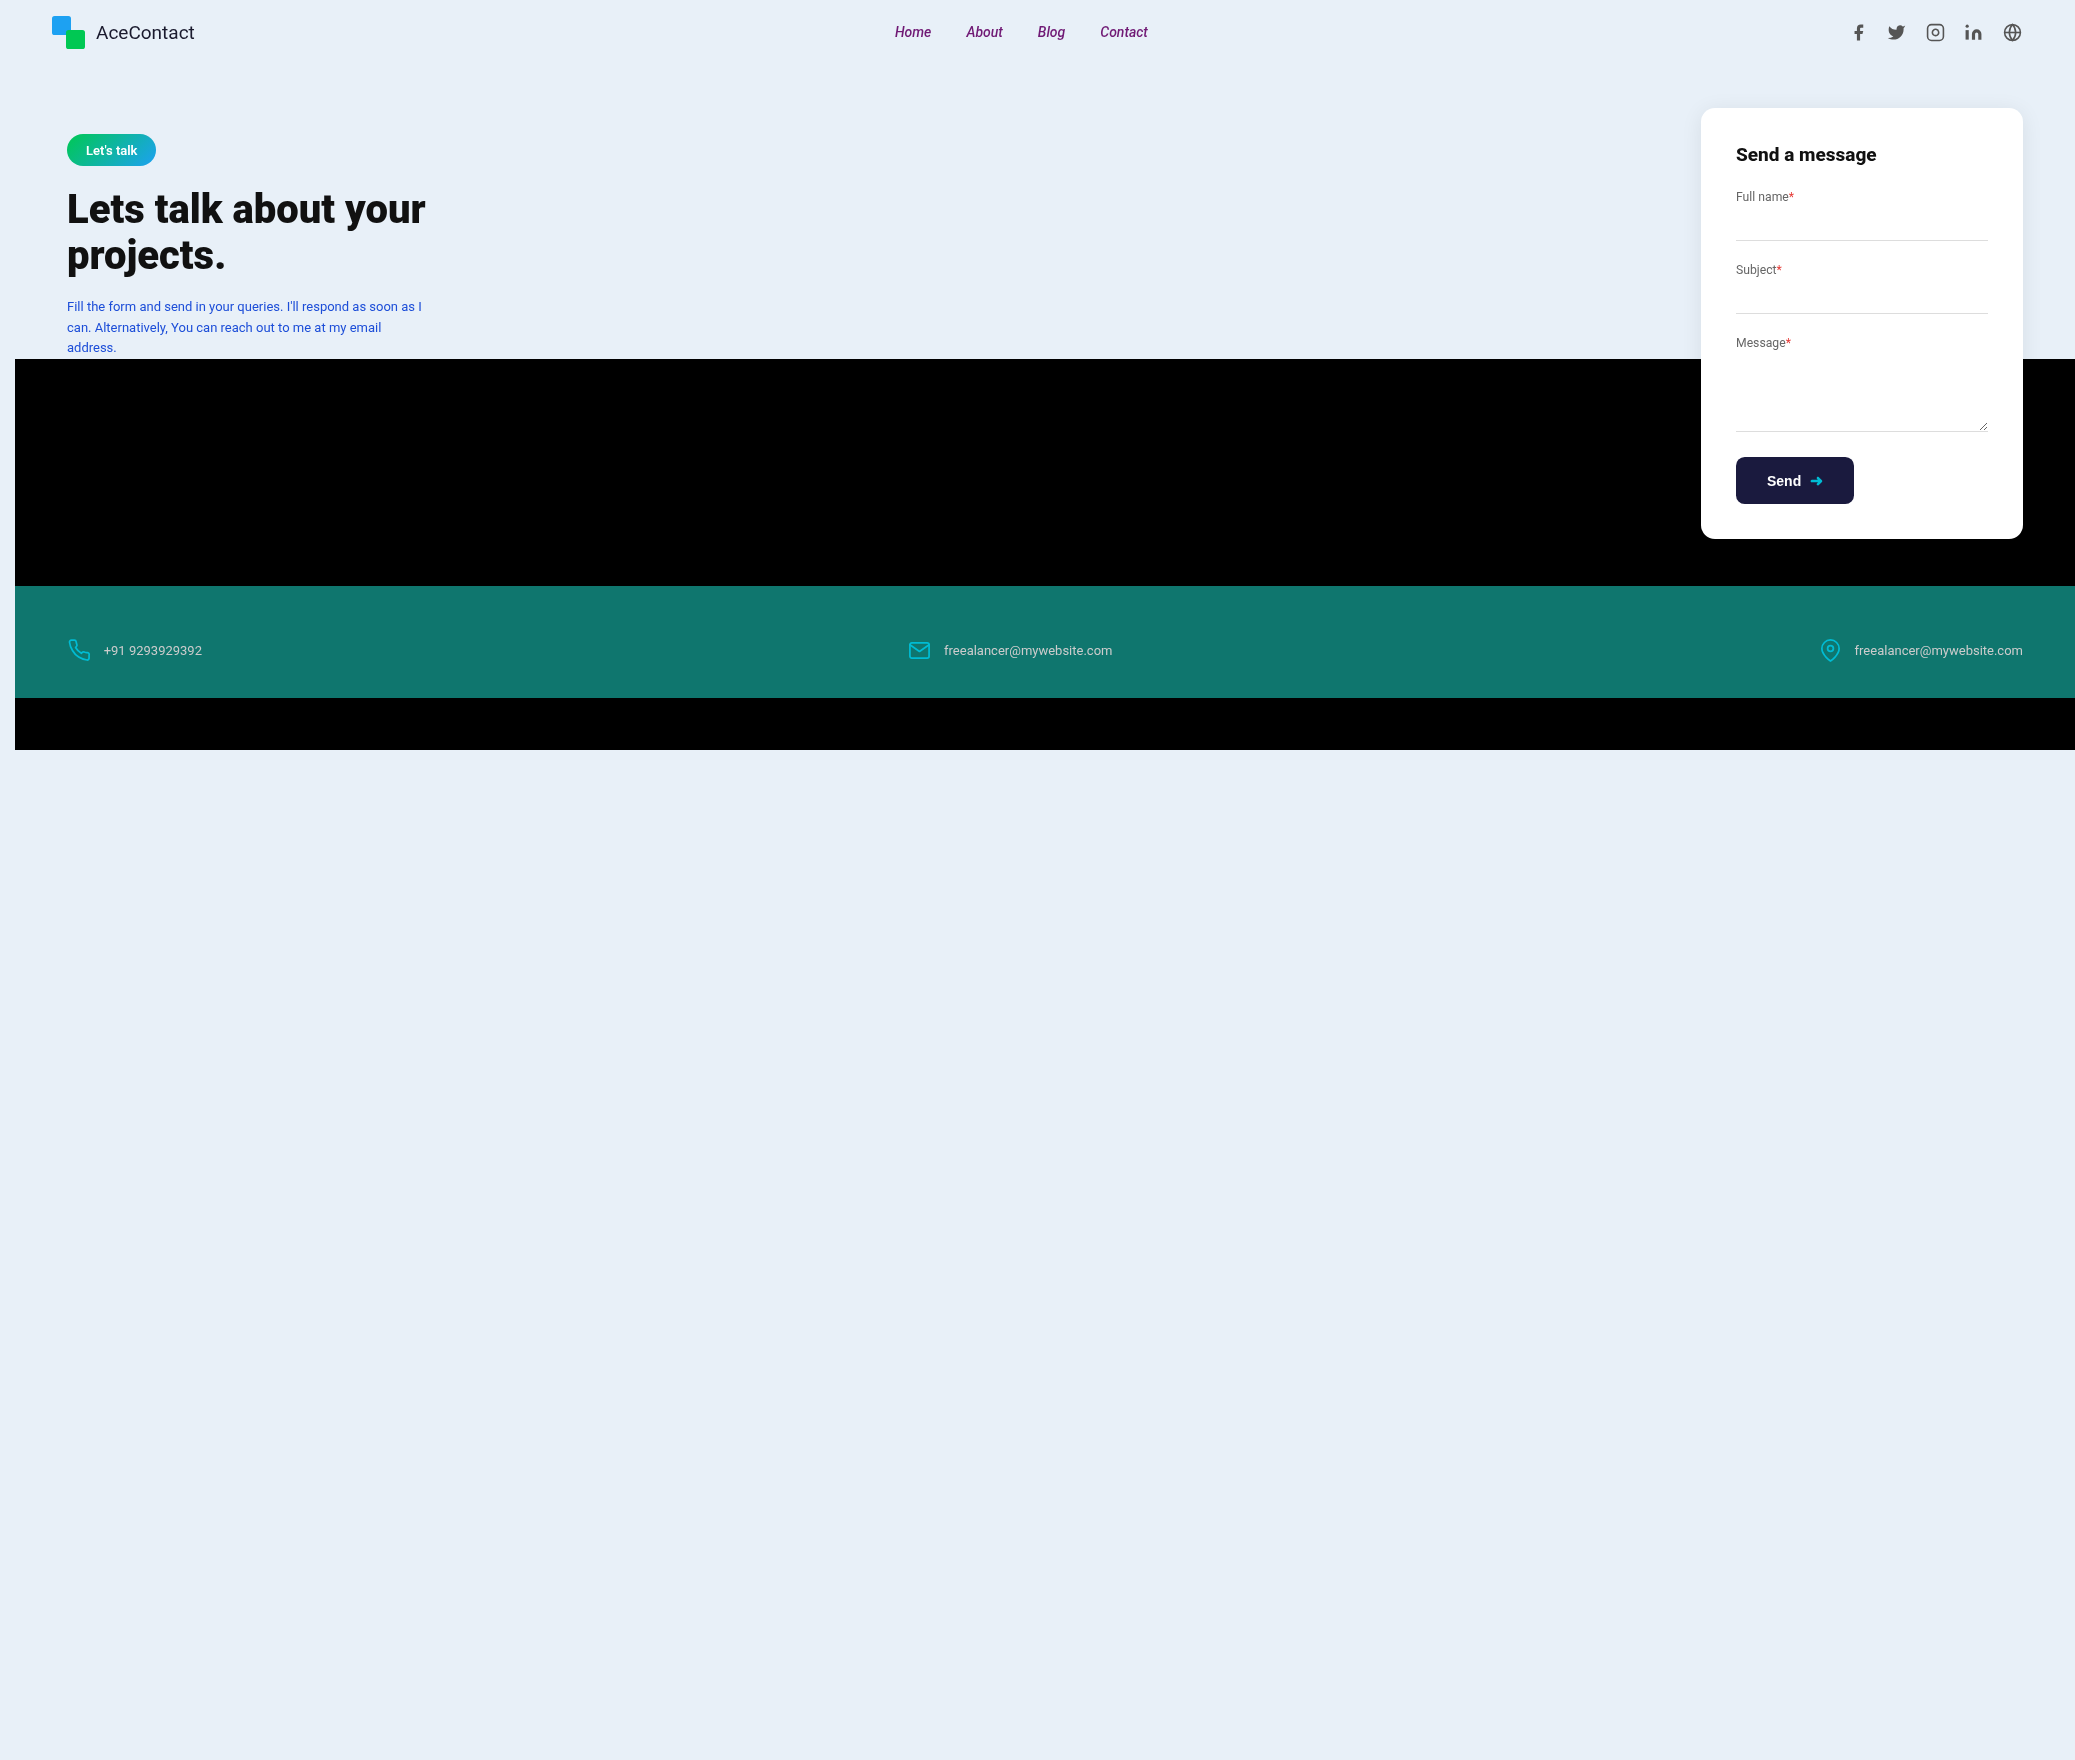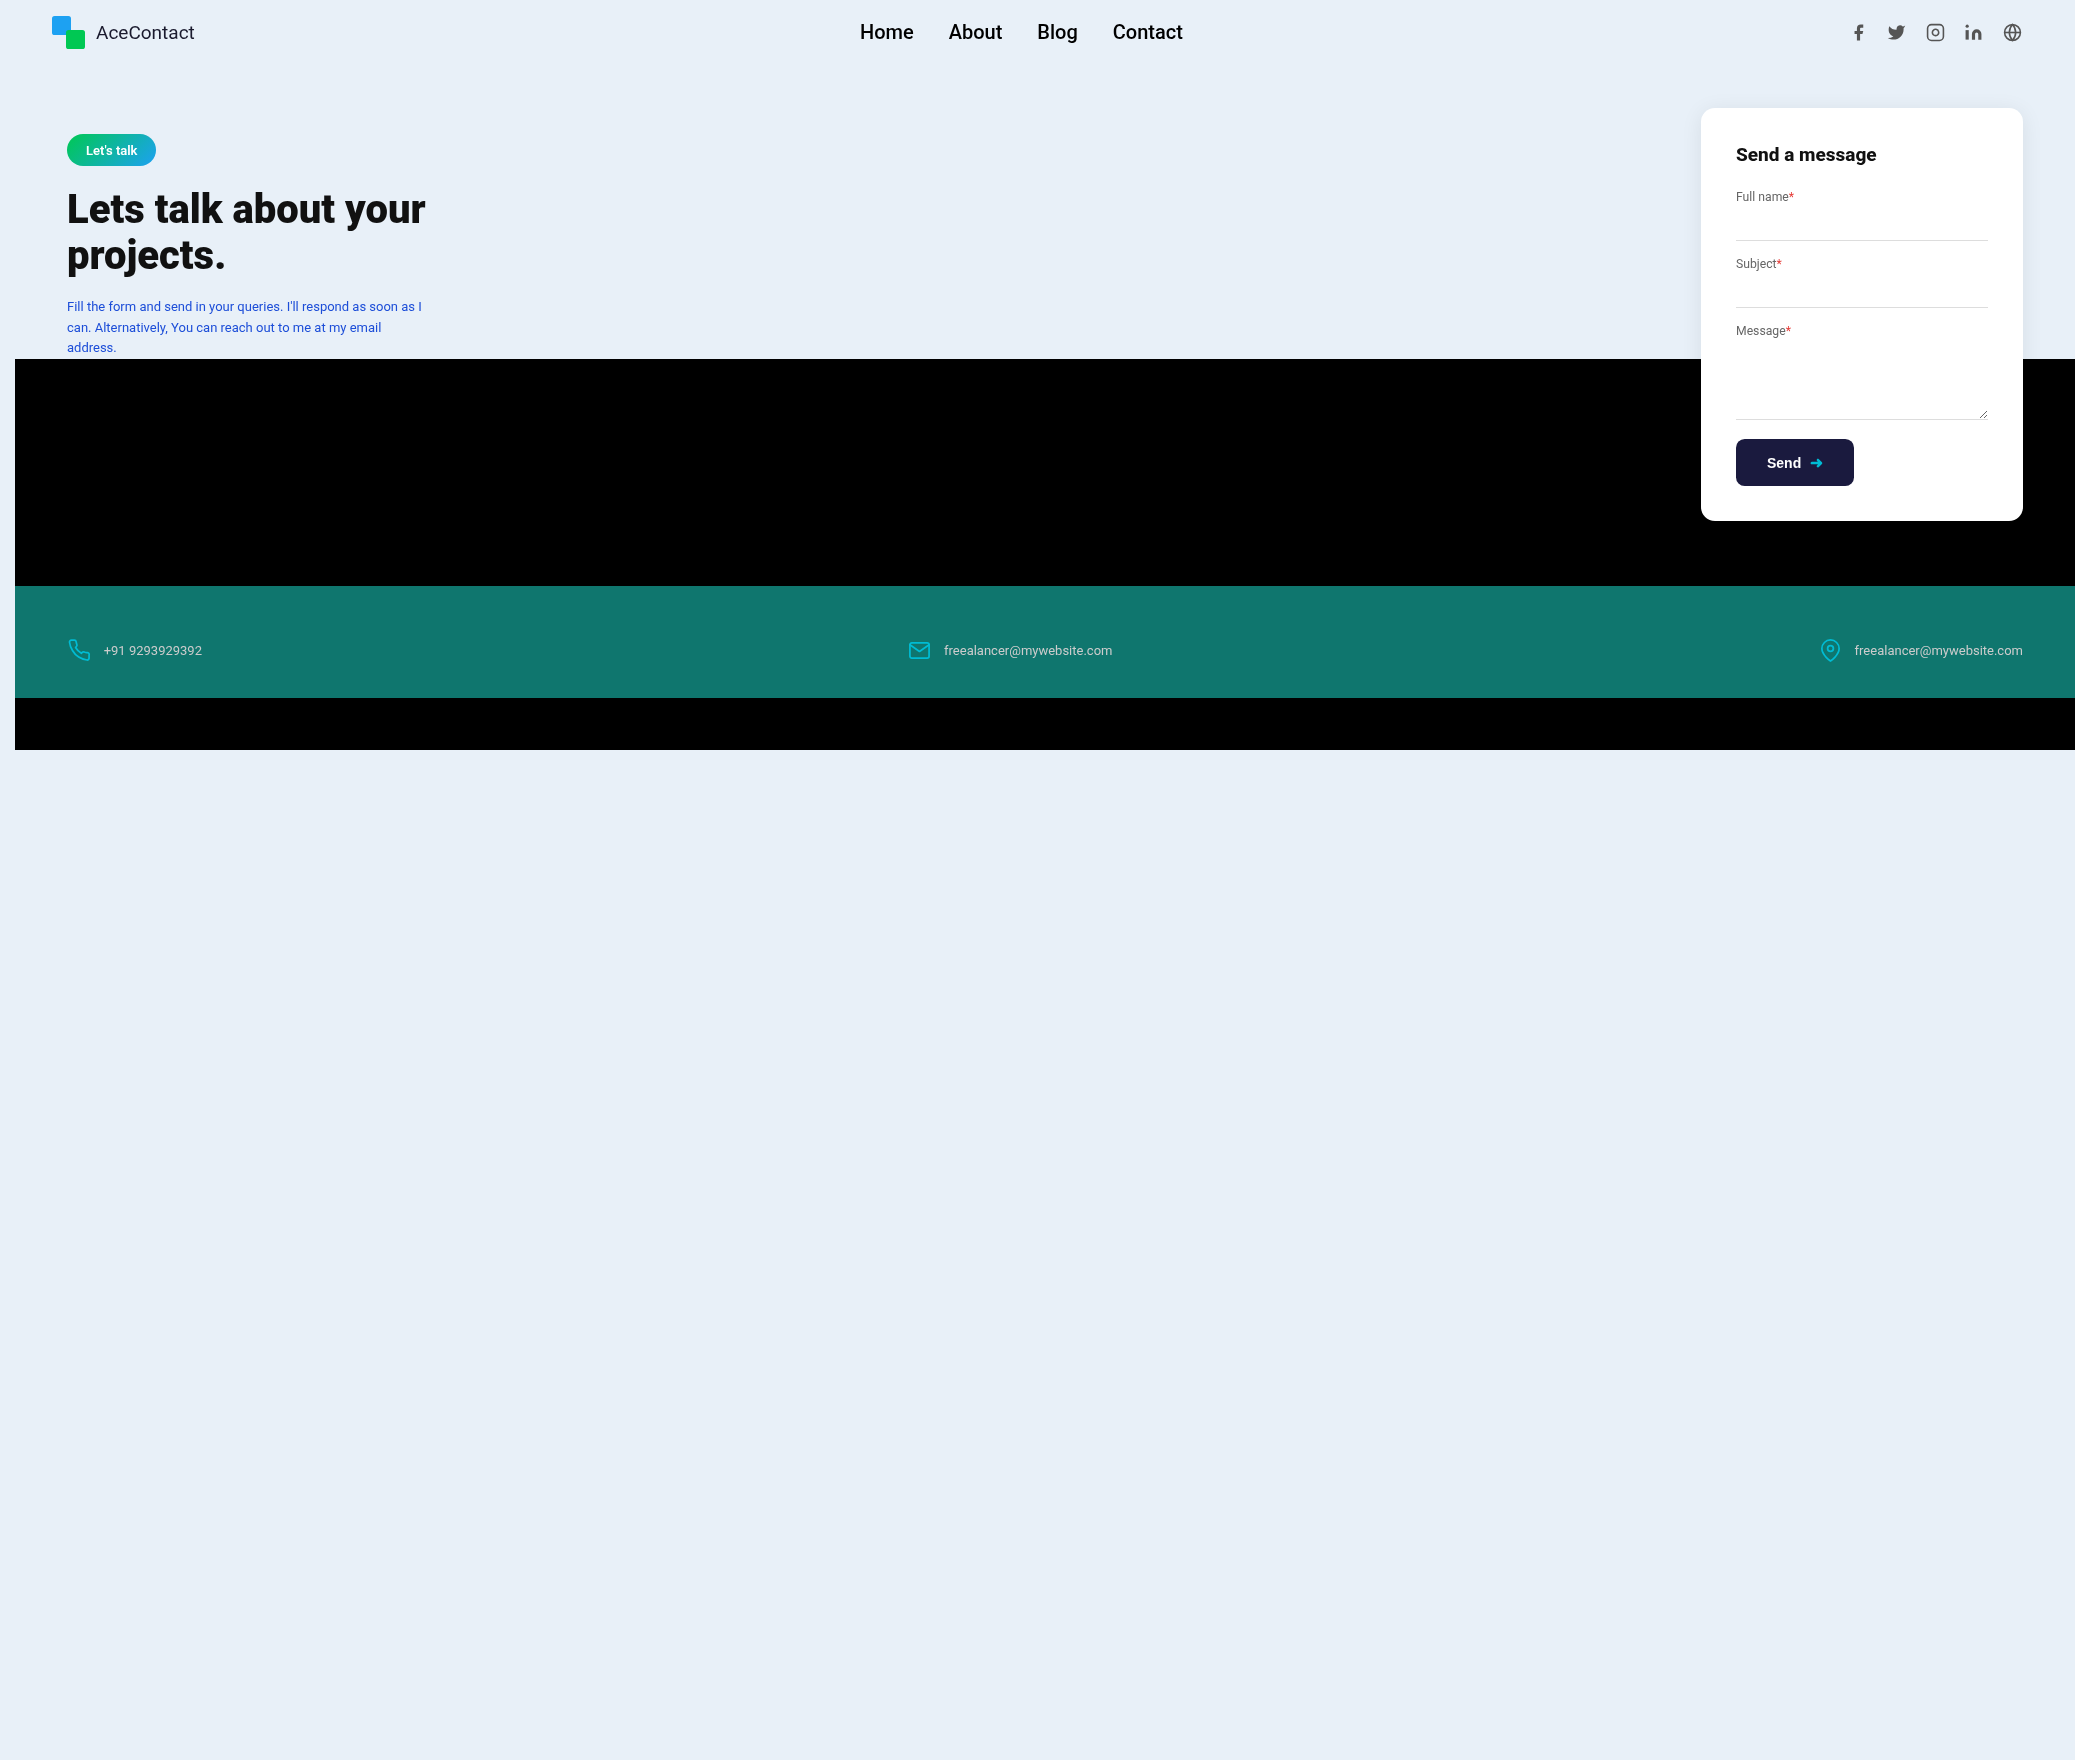--- a/index.html
+++ b/index.html
@@ -49,23 +49,24 @@
       border-radius: 2.6px;
     }
     .navbar-nav {
       display: flex;
       align-items: center;
       gap: 35px;
       list-style: none;
     }
     .navbar-nav a {
       text-decoration: none;
-      color: #000000;
-      font-size: 20px;
+      color: #701a75;
+      font-size: 14px;
       font-weight: 500;
+      font-style: italic;
     }
     .navbar-social {
       display: flex;
       align-items: center;
       gap: 17.5px;
     }
     .social-icon {
       width: 21px;
       height: 21px;
       display: flex;
@@ -122,21 +123,21 @@
       position: relative;
       z-index: 5;
     }
     .form-card h2 {
       font-size: 19px;
       font-weight: 800;
       color: #111;
       margin-bottom: 24.5px;
     }
     .form-group {
-      margin-bottom: 16px;
+      margin-bottom: 22px;
     }
     .form-label {
       font-size: 12.2px;
       color: #666;
       margin-bottom: 7px;
       display: block;
     }
     .form-label .required {
       color: #e53935;
     }

